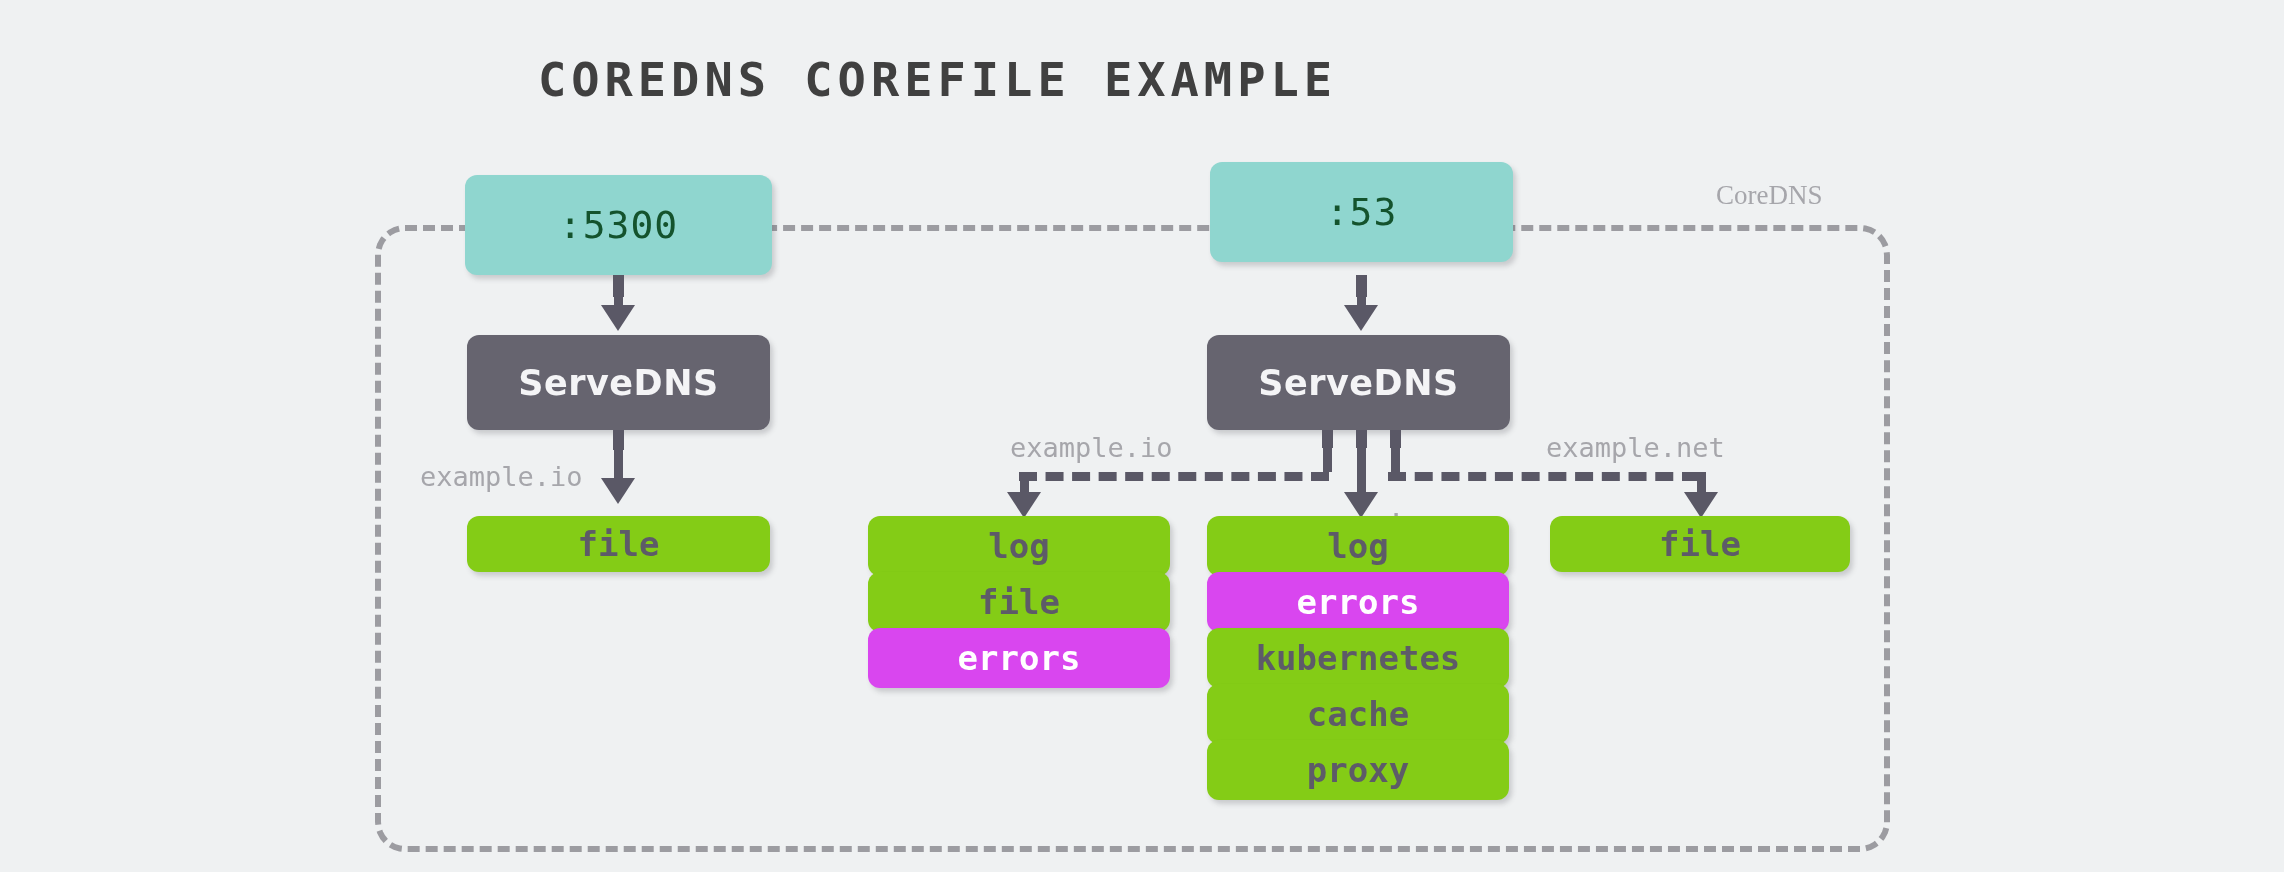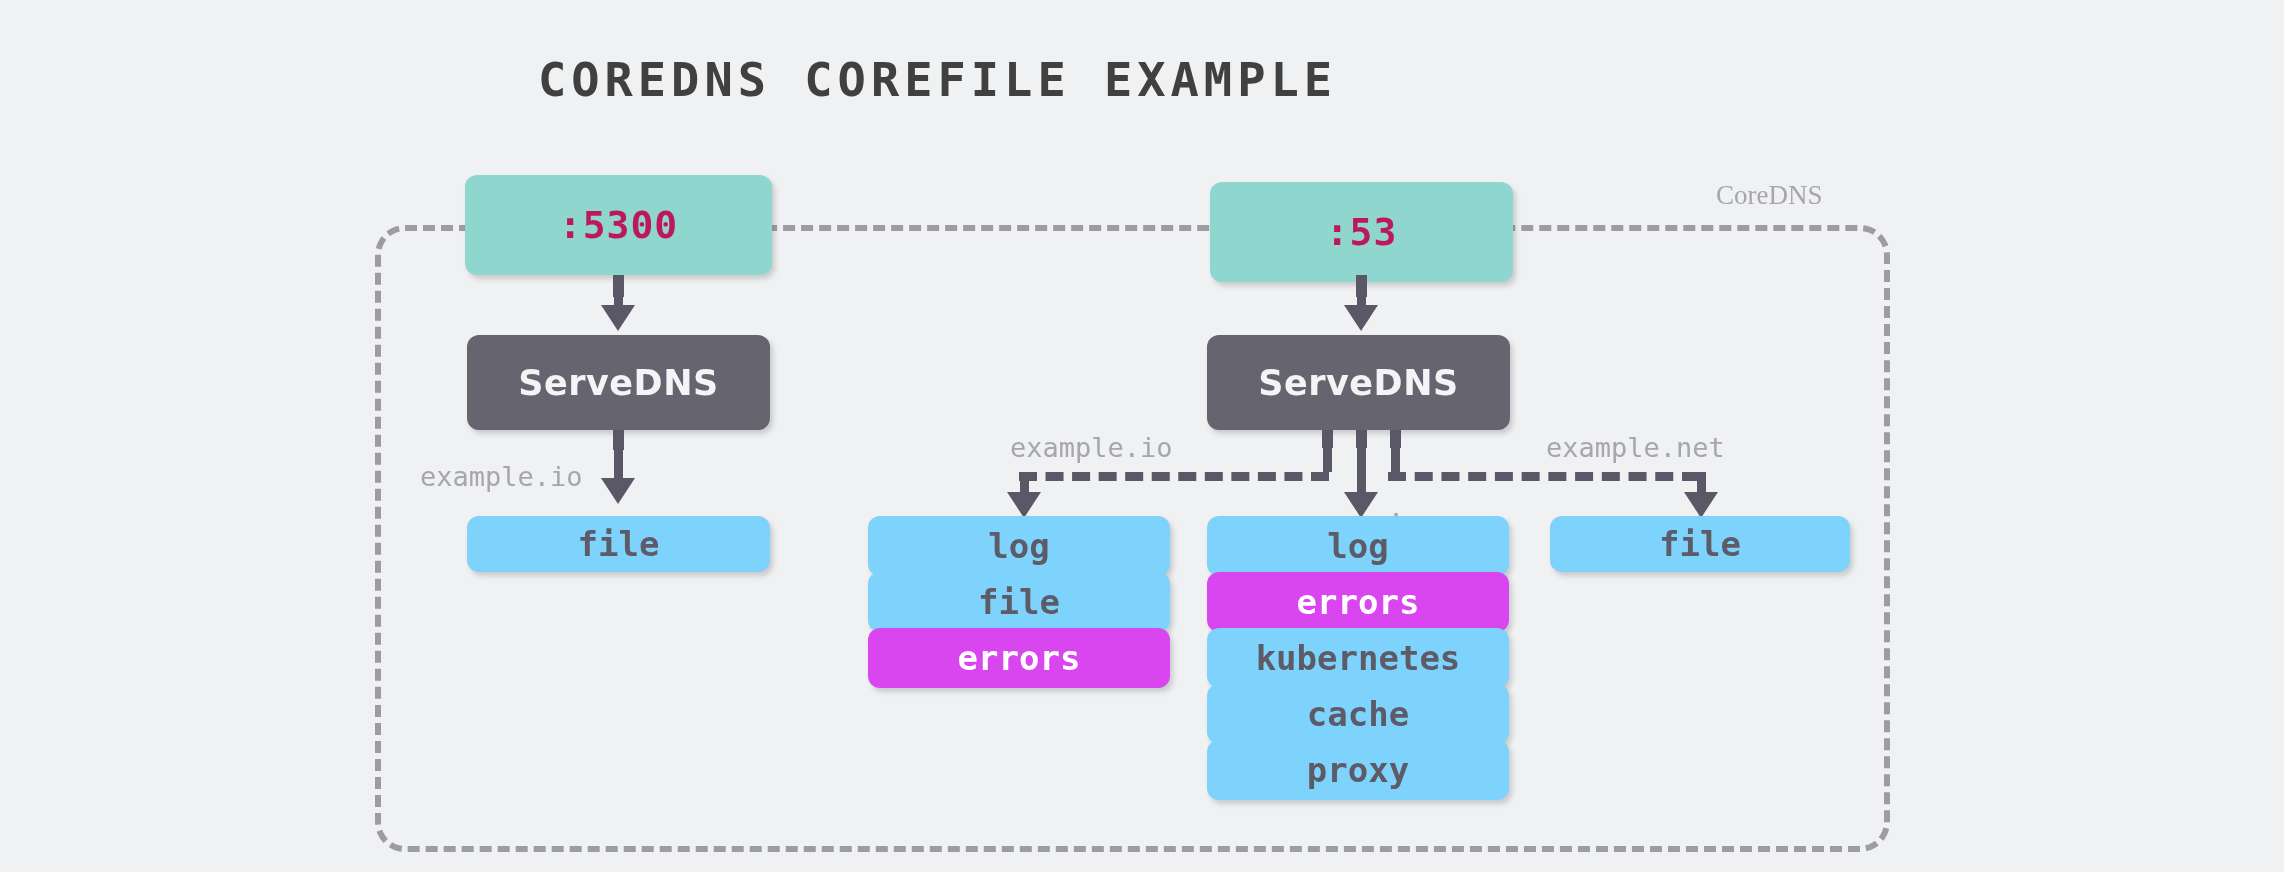--- a/index.html
+++ b/index.html
@@ -38,31 +38,31 @@
 
   
   .node{
     position:absolute;box-sizing:border-box;
     display:flex;align-items:center;justify-content:center;
     border-radius:12px;
     box-shadow:3px 4px 5px rgba(90,90,100,.25);
     white-space:pre;
   }
   .node.port{
-    background:#8fd6cf;color:#be185d;
+    background:#8fd6cf;color:#14532d;
     font-family:"DejaVu Sans Mono", monospace;
-    font-size:38px;font-weight:700;letter-spacing:1px;
+    font-size:38px;font-weight:400;letter-spacing:1px;
   }
   .node.servedns{
     background:#66646f;color:#f4f4f6;
     font-family:"DejaVu Sans", sans-serif;
     font-size:35px;font-weight:700;letter-spacing:.5px;
   }
   .node.plugin{
-    background:#7dd3fc;color:#5d5b68;
+    background:#84cc16;color:#5d5b68;
     font-family:"DejaVu Sans Mono", monospace;
     font-size:34px;font-weight:700;
   }
   .node.plugin-error{
     background:#d946ef;color:#ffffff;
   }
 
   
   .stack{position:absolute;}
   .stack .node{position:relative;left:0;top:0;width:100%;margin-bottom:-4px;}
@@ -120,21 +120,21 @@
 
   <div class="stub" style="left:613px;top:430px;height:20px;"></div>
   <div class="vline" style="left:614px;top:450px;height:30px;"></div>
   <div class="arrowhead" style="left:601px;top:478px;"></div>
   <div class="edge-label" style="left:420px;top:461px;">example.io</div>
 
   <div class="stack" style="left:467px;top:516px;width:303px;">
     <div class="node plugin" style="height:56px;">file</div>
   </div>
 
-  <div class="node port" style="left:1210px;top:182px;width:303px;height:100px;">:53</div>
+  <div class="node port" style="left:1210px;top:162px;width:303px;height:100px;">:53</div>
 
   <div class="stub" style="left:1356px;top:275px;height:22px;"></div>
   <div class="vline" style="left:1357px;top:288px;height:18px;"></div>
   <div class="arrowhead" style="left:1344px;top:305px;"></div>
 
   <div class="node servedns" style="left:1207px;top:335px;width:303px;height:95px;">ServeDNS</div>
 
   <div class="stub" style="left:1322px;top:430px;height:18px;"></div>
   <div class="stub" style="left:1356px;top:430px;height:18px;"></div>
   <div class="stub" style="left:1390px;top:430px;height:18px;"></div>

